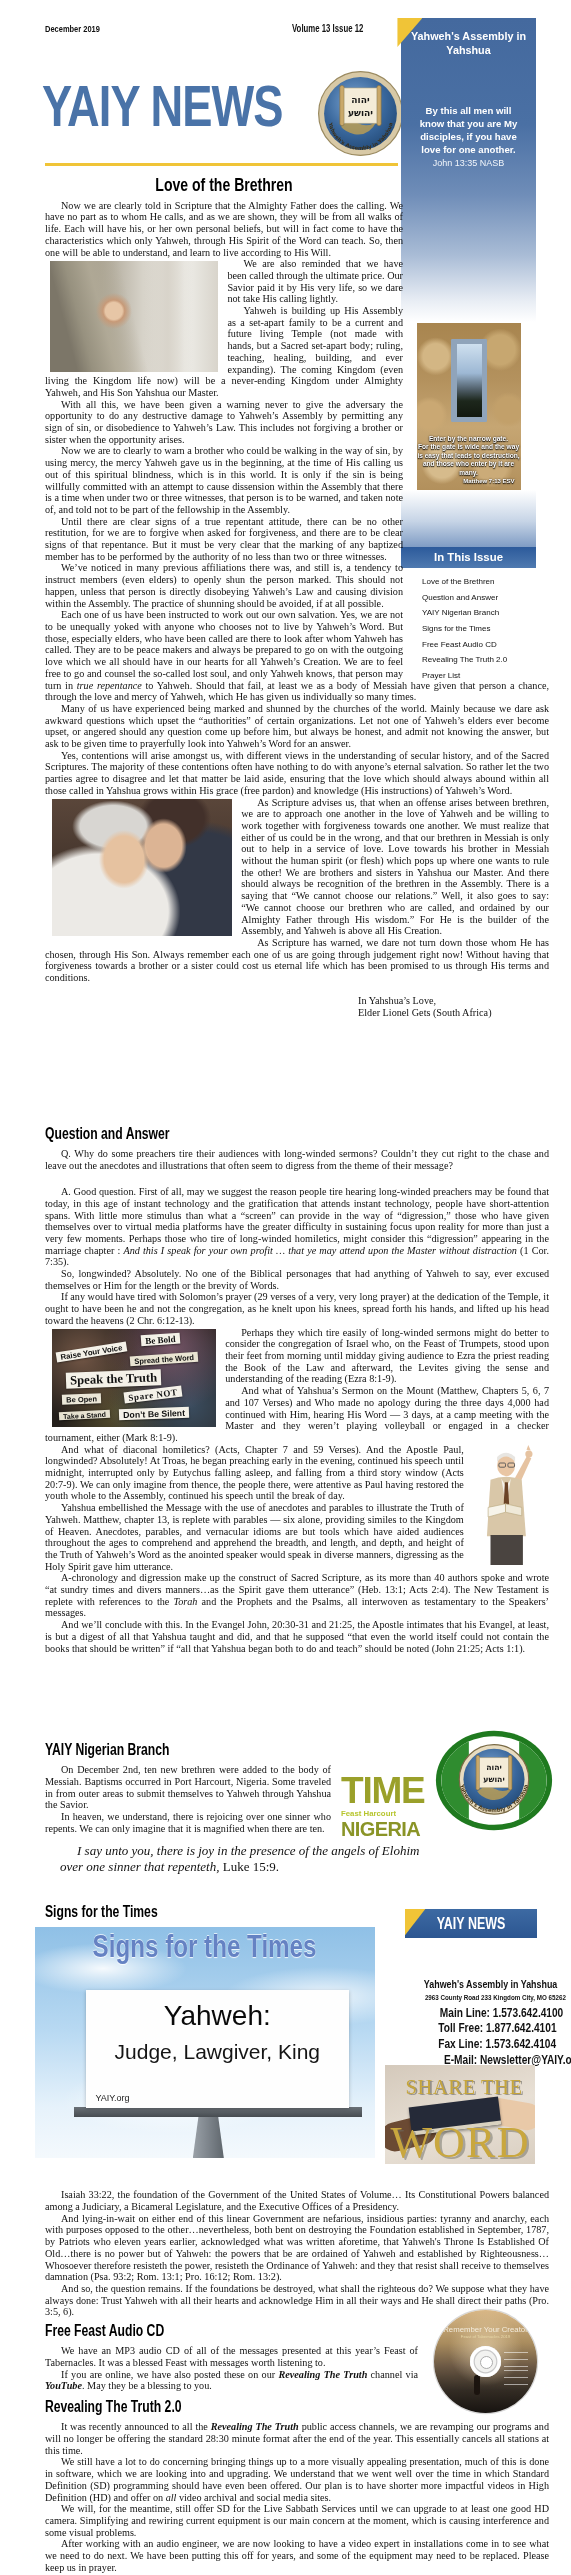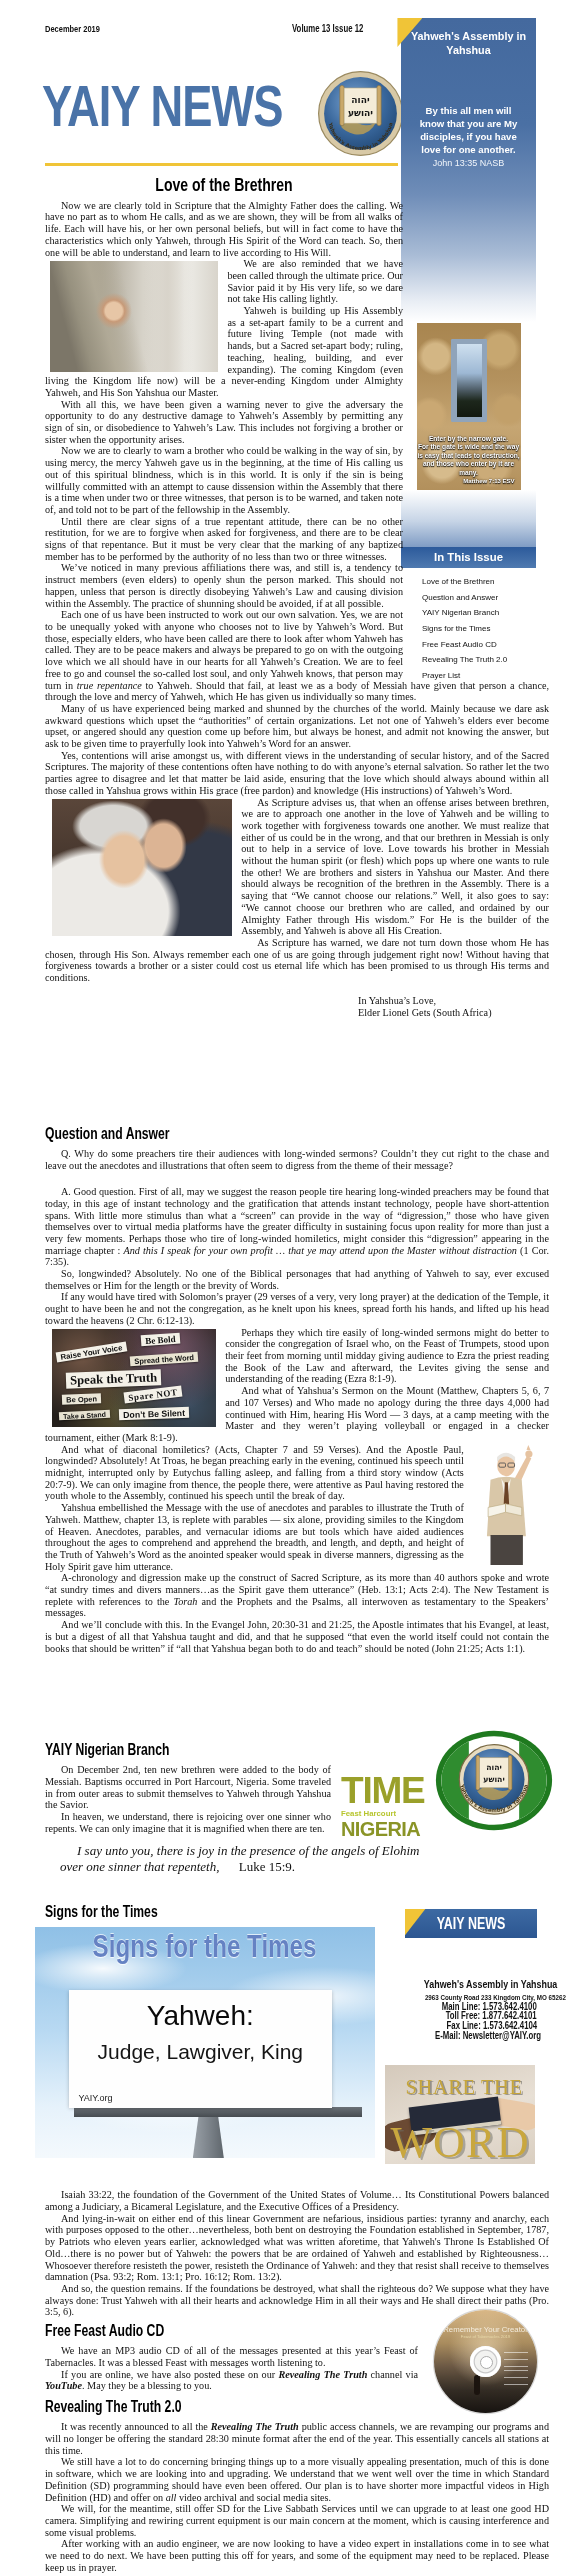--- a/index.html
+++ b/index.html
@@ -91,46 +91,46 @@
   .speaker{float:right;width:69px;height:120px;margin:1.2px 9px 2.4px 7.2px;}
   
   .nig-p{width:286px;}
   .nig-lettering{position:absolute;left:296px;top:30px;width:96px;line-height:1;
      font-family:"Liberation Sans",sans-serif;font-weight:700;}
   .nig-yaiy{font-size:37px;color:#9aa02a;letter-spacing:-1.2px;}
   .nig-ph{font-size:7.8px;color:#b7c52e;margin:1.2px 0 0.6px;}
   .nig-country{font-size:20px;color:#8a9427;letter-spacing:-0.6px;}
   .nig-emblem{position:absolute;left:389px;top:-13.2px;width:120px;height:103px;}
   .nig-quote{margin:8.4px 0 0 15px;width:376px;font-size:13px;line-height:16px;font-style:italic;text-indent:17px;}
-  .nig-quote .ref{font-style:normal;margin-left:16px;}
+  .nig-quote .ref{font-style:normal;}
   
   .billboard{position:absolute;left:-10.2px;top:23px;width:340px;height:231px;overflow:hidden;
      background:
        radial-gradient(ellipse 120px 36px at 20% 18%,rgba(255,255,255,.9),rgba(0,0,0,0) 70%),
        radial-gradient(ellipse 144px 42px at 85% 30%,rgba(255,255,255,.8),rgba(0,0,0,0) 70%),
        radial-gradient(ellipse 156px 48px at 40% 75%,rgba(255,255,255,.75),rgba(0,0,0,0) 70%),
        linear-gradient(180deg,#8fc0e6 0%,#b8d9f2 45%,#e6f2fb 78%,#f4f9fd 100%);}
   .bb-watermark{position:absolute;left:0;right:0;top:2.4px;text-align:center;font-size:31px;
      font-family:"Liberation Sans",sans-serif;font-weight:700;color:rgba(84,116,188,.9);
      text-shadow:0 1.2px 1.2px rgba(255,255,255,.9),0 -0.6px 0.6px rgba(255,255,255,.7);}
-  .bb-sign{position:absolute;left:34px;top:63px;width:263px;height:118px;background:#fefefe;
+  .bb-sign{position:absolute;left:51px;top:63px;width:263px;height:118px;background:#fefefe;
      box-shadow:0 1.2px 3.6px rgba(0,0,0,.25);}
   .bb-l1{margin-top:9.6px;text-align:center;font-size:28px;font-family:"Liberation Sans",sans-serif;color:#0a0a0a;}
   .bb-l2{margin-top:8.4px;text-align:center;font-size:21px;font-family:"Liberation Sans",sans-serif;color:#151515;}
   .bb-site{position:absolute;left:9.6px;bottom:4.8px;font-size:9px;font-family:"Liberation Sans",sans-serif;color:#222;}
   .bb-walk{position:absolute;left:39px;top:180px;width:288px;height:9.6px;background:linear-gradient(180deg,#6a7076,#474c51);}
   .bb-pole{position:absolute;left:158px;top:190px;width:31px;height:41px;
      background:linear-gradient(90deg,#9aa1a8,#7d848b 50%,#5f666c);clip-path:polygon(18% 0,82% 0,100% 100%,0 100%);}
   .contact{position:absolute;left:360px;top:4.8px;width:132px;}
   .contact-banner{position:relative;height:29px;background:linear-gradient(180deg,#3d6aa3,#2c5691);
      color:#fff;text-align:center;font-size:16px;line-height:29px;}
   .contact-banner .tri{left:0;top:0;width:20.5px;height:26.5px;}
   .contact-name{margin-top:40px;text-align:center;font-size:11.4px;line-height:1.1;}
   .contact-addr{margin-top:2.4px;text-align:center;font-size:8px;}
-  .contact-line{margin-top:0;text-align:right;font-size:10px;line-height:9.6px;}
+  .contact-line{margin-top:6px;text-align:right;font-size:13px;line-height:9.6px;}
   .share{position:absolute;left:340px;top:161px;width:150px;height:99px;overflow:hidden;
      background:linear-gradient(160deg,#d4c9bb 0%,#e8e0d5 55%,#d9cec0 100%);}
   .share-book{position:absolute;left:25px;top:37px;width:90px;height:24px;background:#252a38;
      transform:rotate(-7deg);border-bottom:4.2px solid #d9d2c0;box-shadow:0 1.8px 3px rgba(0,0,0,.35);}
   .share-hand-l{position:absolute;left:-4.8px;top:54px;width:57px;height:29px;border-radius:24px;background:#6b4a33;transform:rotate(-14deg);}
   .share-hand-r{position:absolute;right:-6px;top:35px;width:63px;height:26.5px;border-radius:24px;background:#e9c9a8;transform:rotate(10deg);}
   .share-t1{position:absolute;left:8px;right:0;top:10.8px;text-align:center;font-family:"Liberation Serif",serif;
      font-size:20.5px;color:#c5a53c;text-shadow:1.8px 1.2px 0 rgba(90,90,85,.55);letter-spacing:0.6px;}
   .share-t2{position:absolute;left:0;right:0;top:52px;text-align:center;font-family:"Liberation Serif",serif;
      font-size:44px;color:#c9a73e;text-shadow:2.4px 1.8px 0 rgba(110,110,100,.5);letter-spacing:1.2px;}

